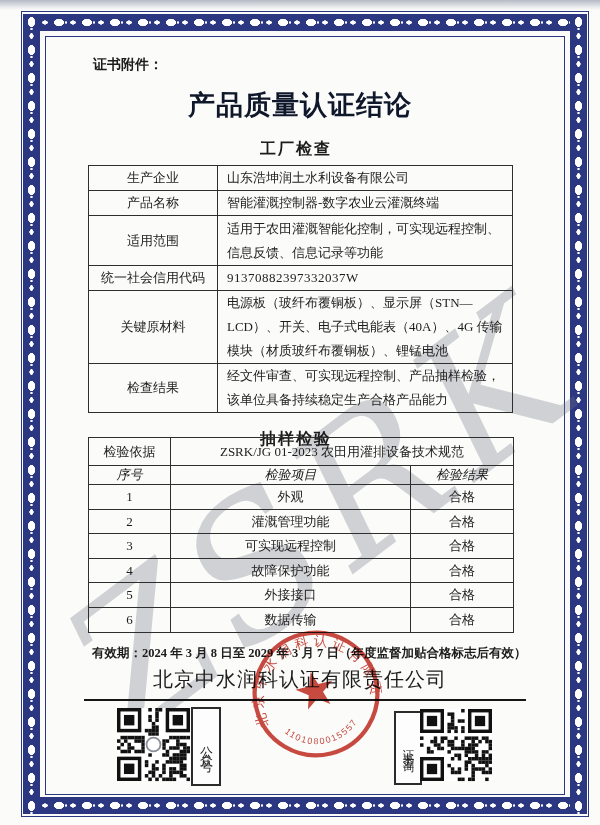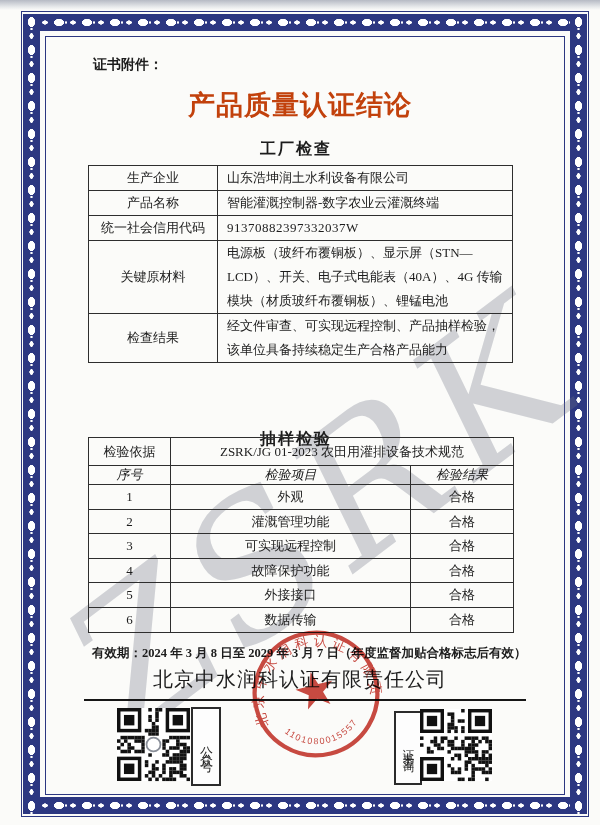--- a/index.html
+++ b/index.html
@@ -39,21 +39,21 @@
   .watermark{position:absolute;left:325px;top:515px;z-index:2;
     transform:translate(-50%,-50%) rotate(-37deg);
     font-family:"DejaVu Serif","Liberation Serif",serif;font-style:italic;
     font-size:185px;letter-spacing:12px;color:#6f7485;opacity:.30;white-space:nowrap;
     pointer-events:none;}
   
   .content{position:absolute;inset:0;z-index:3;}
   .attachment{position:absolute;left:93px;top:56px;font-size:14px;font-weight:bold;}
   .doc-title{position:absolute;left:0;right:0;top:87px;text-align:center;
     font-family:"Liberation Sans","DejaVu Sans",sans-serif;font-weight:bold;
-    font-size:27px;letter-spacing:1px;color:#c2410c;}
+    font-size:27px;letter-spacing:1px;color:#0f172a;}
   .sec-title{position:absolute;left:0;right:8px;text-align:center;
     font-size:16px;font-weight:bold;letter-spacing:2px;}
   .sec1{top:139px;} .sec2{top:409px;margin-top:20px;}
   table{border-collapse:collapse;table-layout:fixed;position:absolute;left:88px;
     width:425px;font-size:13px;background:transparent;}
   td,th{border:1px solid #2e2e2e;padding:0 6px;font-weight:normal;
     overflow:hidden;}
   .t1{top:165px;}
   .t1 td.lbl{text-align:center;width:116px;}
   .t1 td.val{text-align:left;line-height:24px;padding-left:9px;}
@@ -106,20 +106,24 @@
 
     <table class="t1">
       <tbody>
           <tr style="height:23px;">
         <td class="lbl">生产企业</td>
         <td class="val">山东浩坤润土水利设备有限公司</td>
       </tr>
       <tr style="height:24px;">
         <td class="lbl">产品名称</td>
         <td class="val">智能灌溉控制器-数字农业云灌溉终端</td>
+      </tr>
+      <tr style="height:50px;">
+        <td class="lbl">适用范围</td>
+        <td class="val">适用于农田灌溉智能化控制，可实现远程控制、信息反馈、信息记录等功能</td>
       </tr>
       <tr style="height:23px;">
         <td class="lbl">统一社会信用代码</td>
         <td class="val mono-num">91370882397332037W</td>
       </tr>
       <tr style="height:72px;">
         <td class="lbl">关键原材料</td>
         <td class="val">电源板（玻纤布覆铜板）、显示屏（STN—LCD）、开关、电子式电能表（40A）、4G 传输模块（材质玻纤布覆铜板）、锂锰电池</td>
       </tr>
       <tr style="height:46px;">

